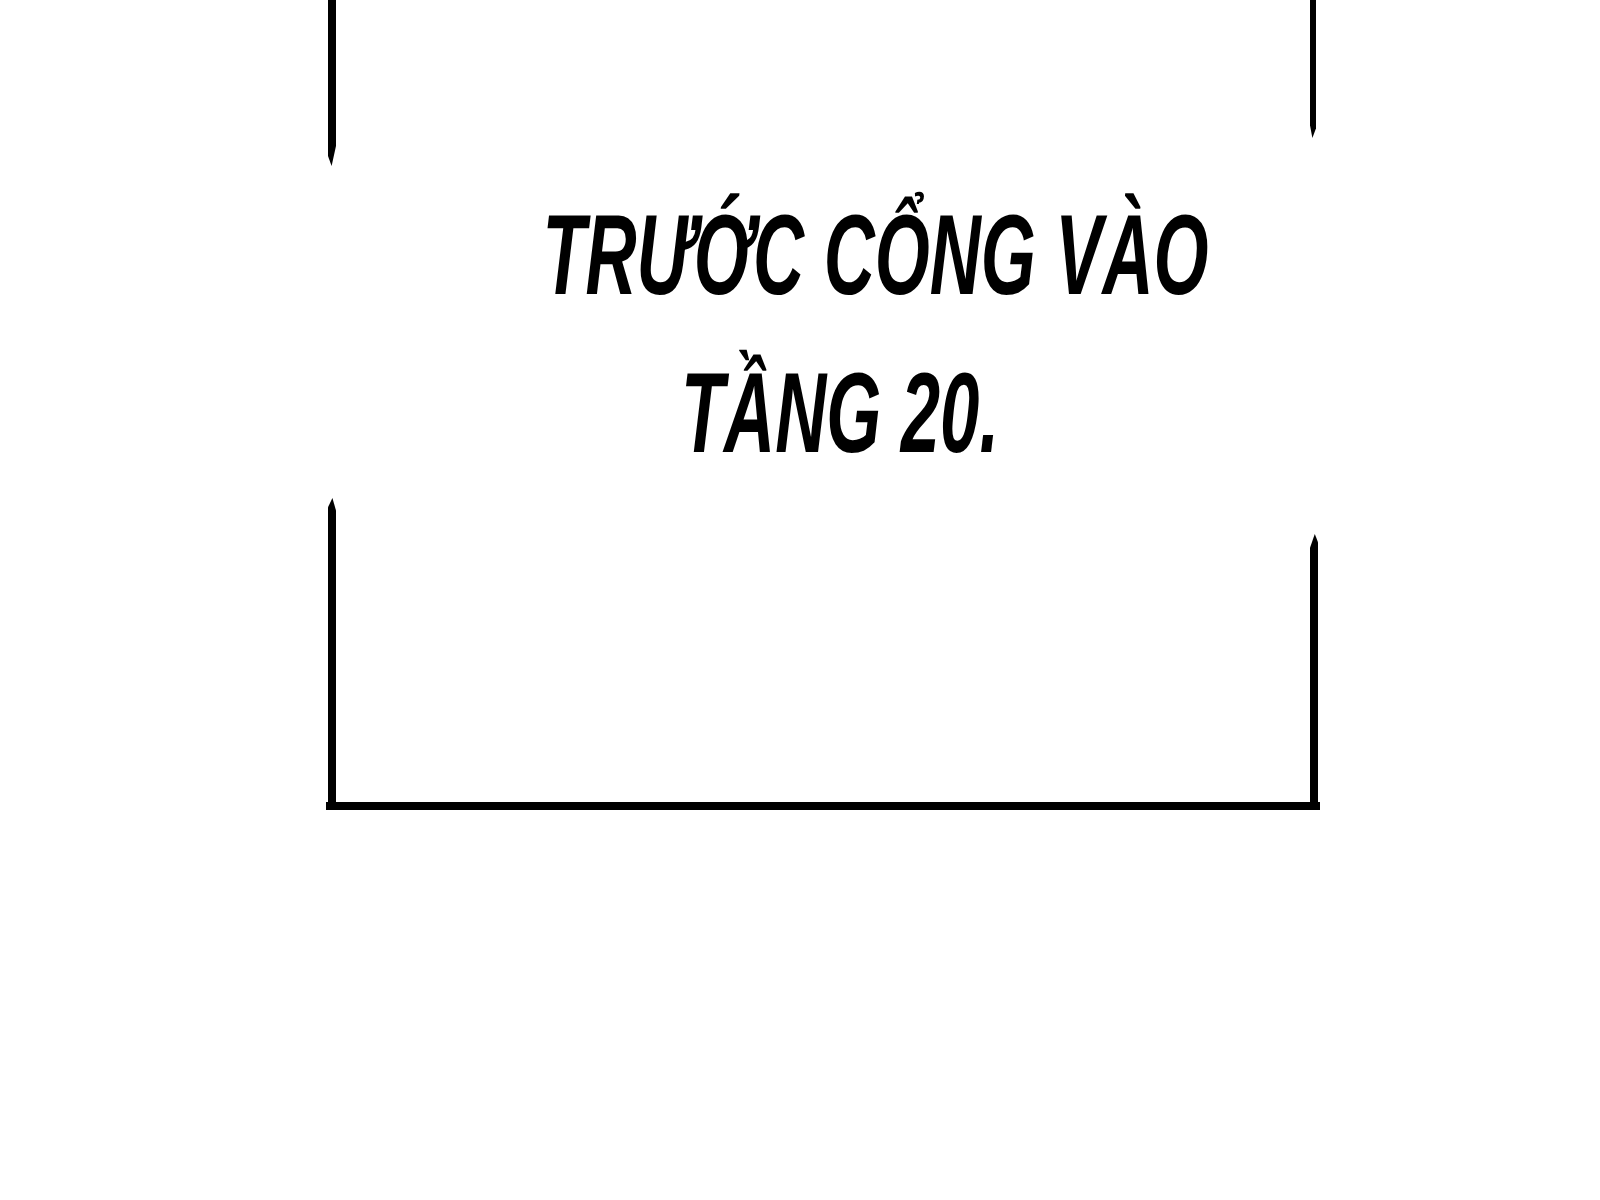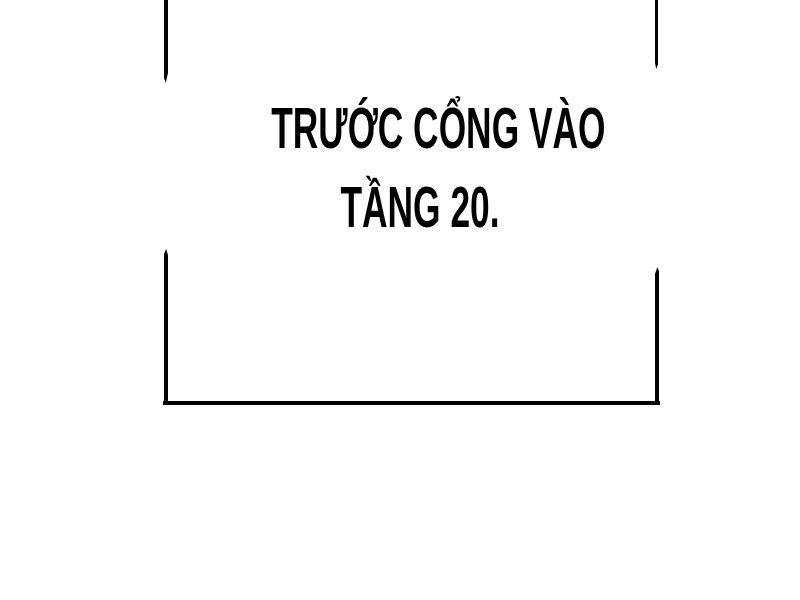--- a/index.html
+++ b/index.html
@@ -7,20 +7,21 @@
     padding: 0;
     background: #ffffff;
   }
   .page {
     position: relative;
     width: 800px;
     height: 600px;
     background: var(--paper, #ffffff);
     overflow: hidden;
     font-family: "Liberation Sans", sans-serif;
+    font-style: italic;
   }
   .stroke {
     position: absolute;
     background: var(--ink, #000000);
   }
   
   .stroke.top-left {
     left: 164px; top: 0; width: 4px; height: 83px;
     clip-path: polygon(0 0, 100% 0, 100% 88%, 45% 100%, 0 94%);
   }

